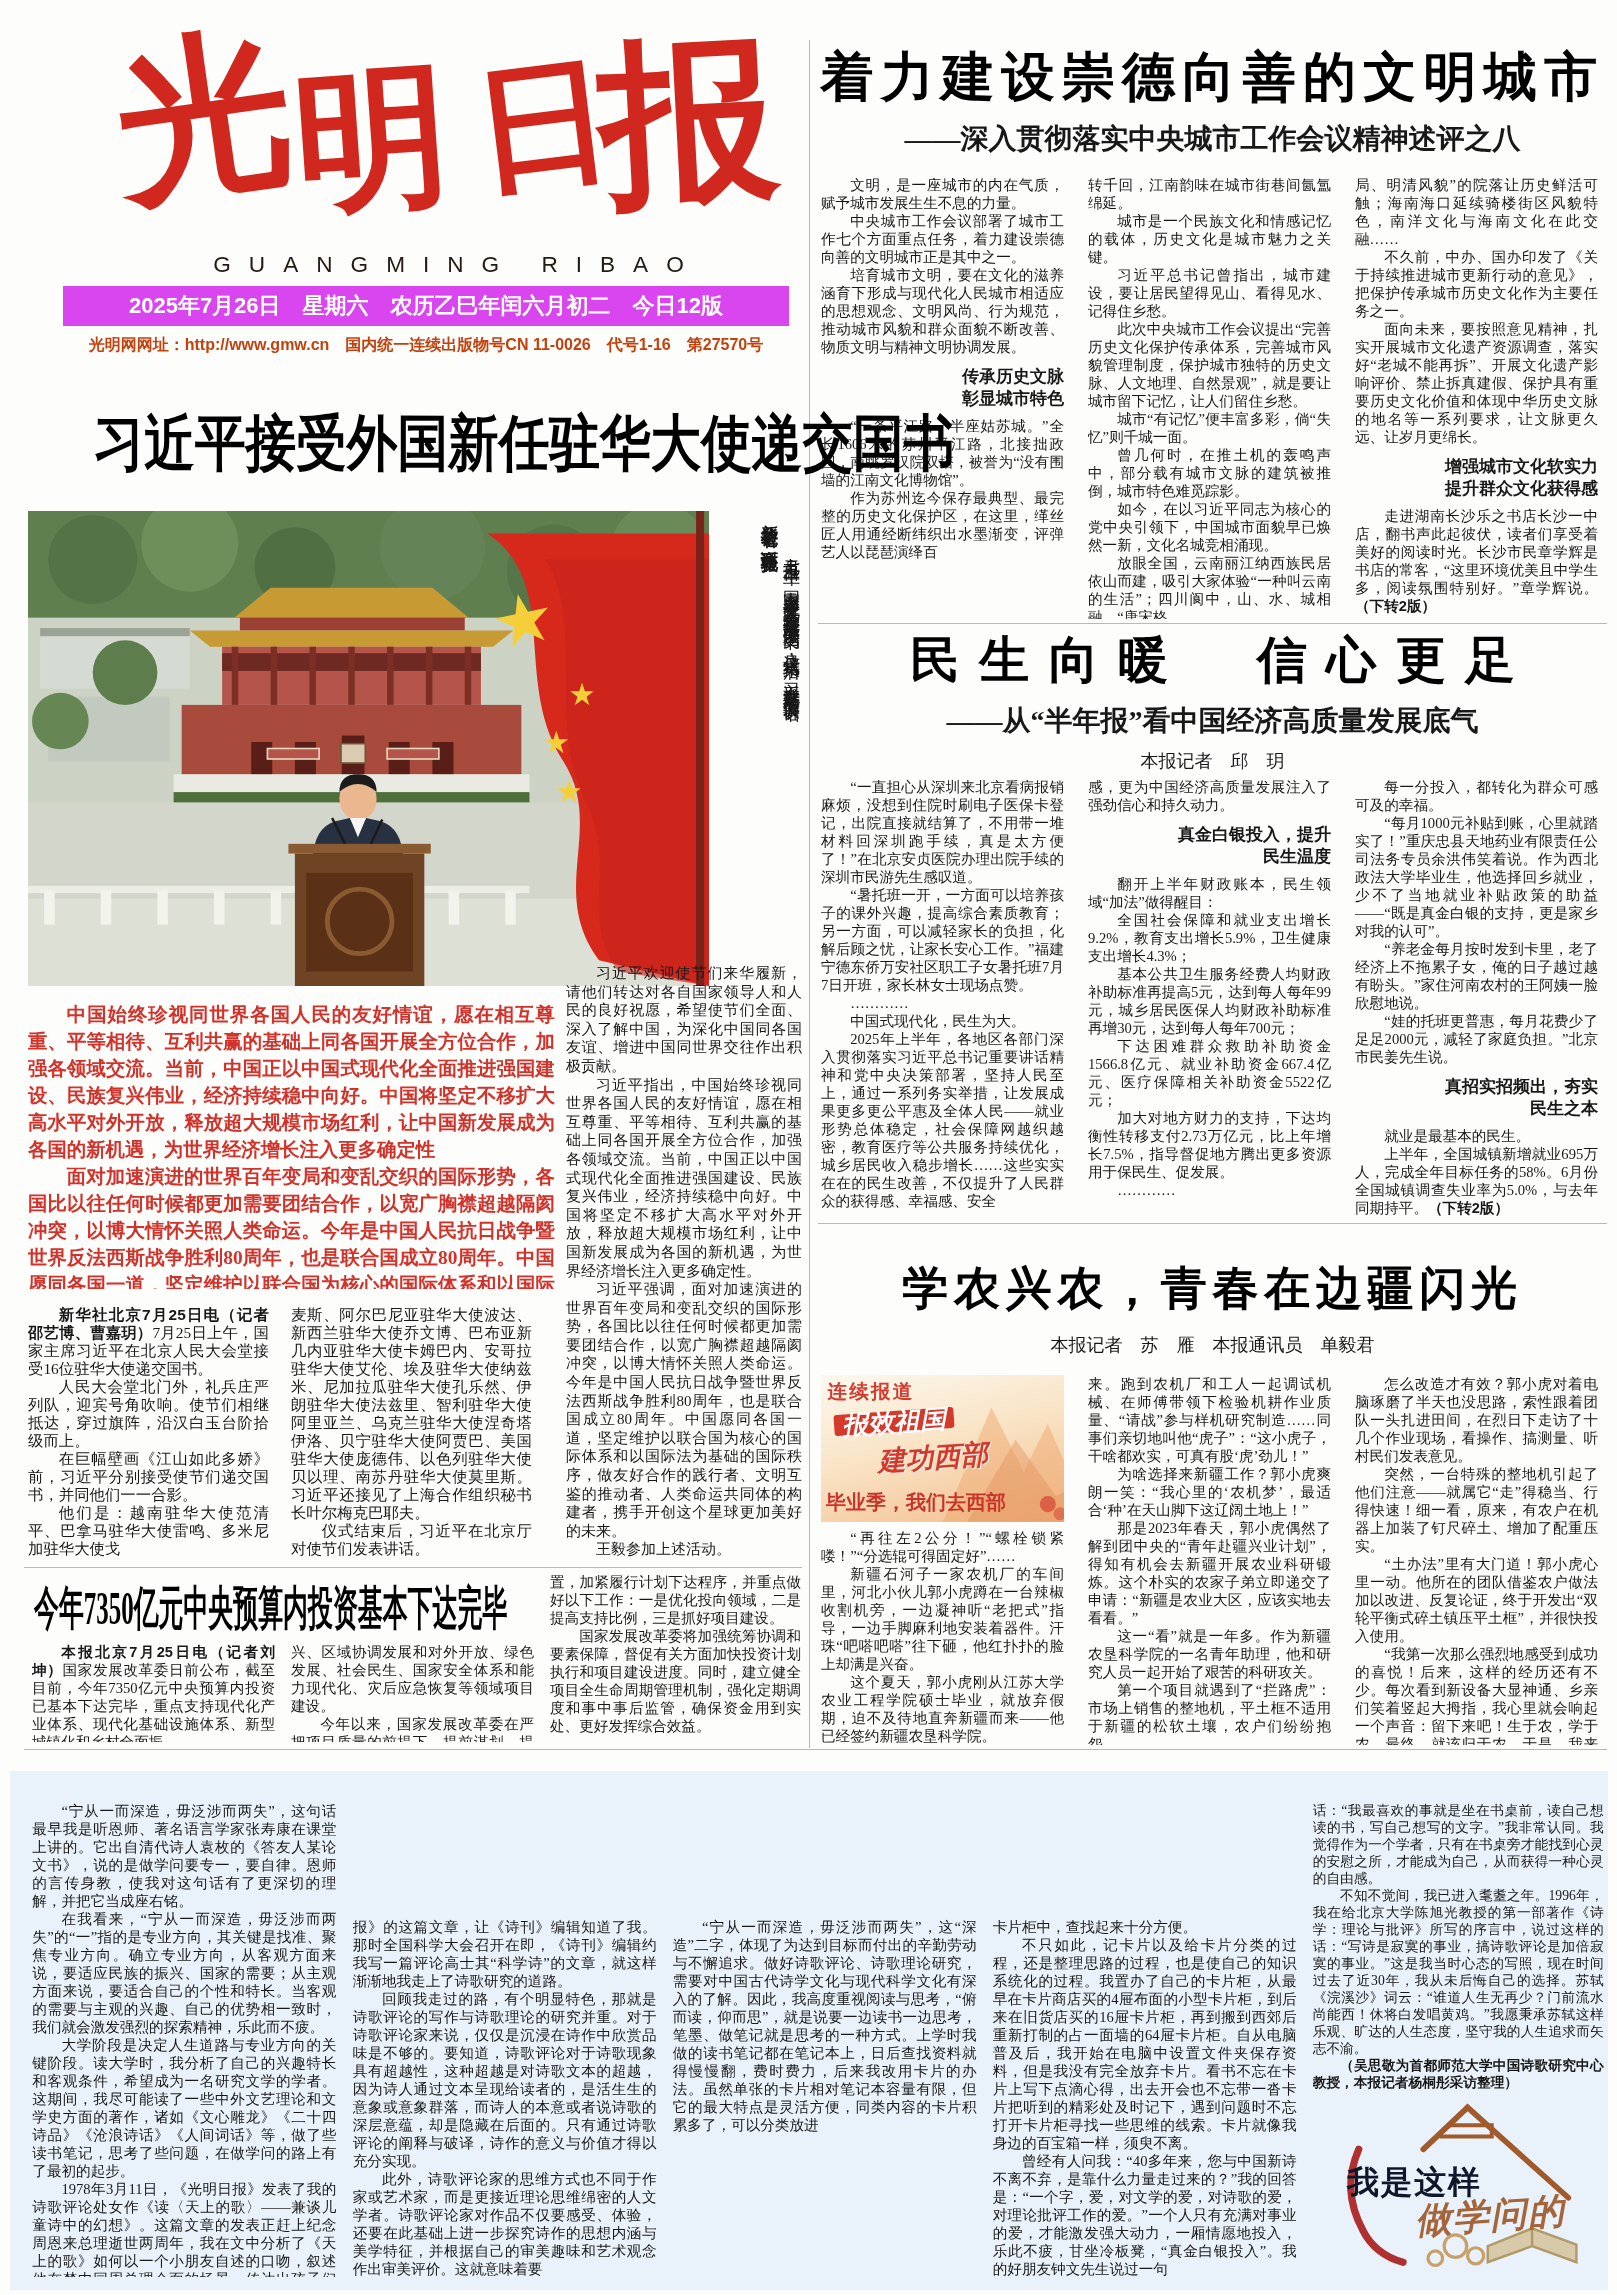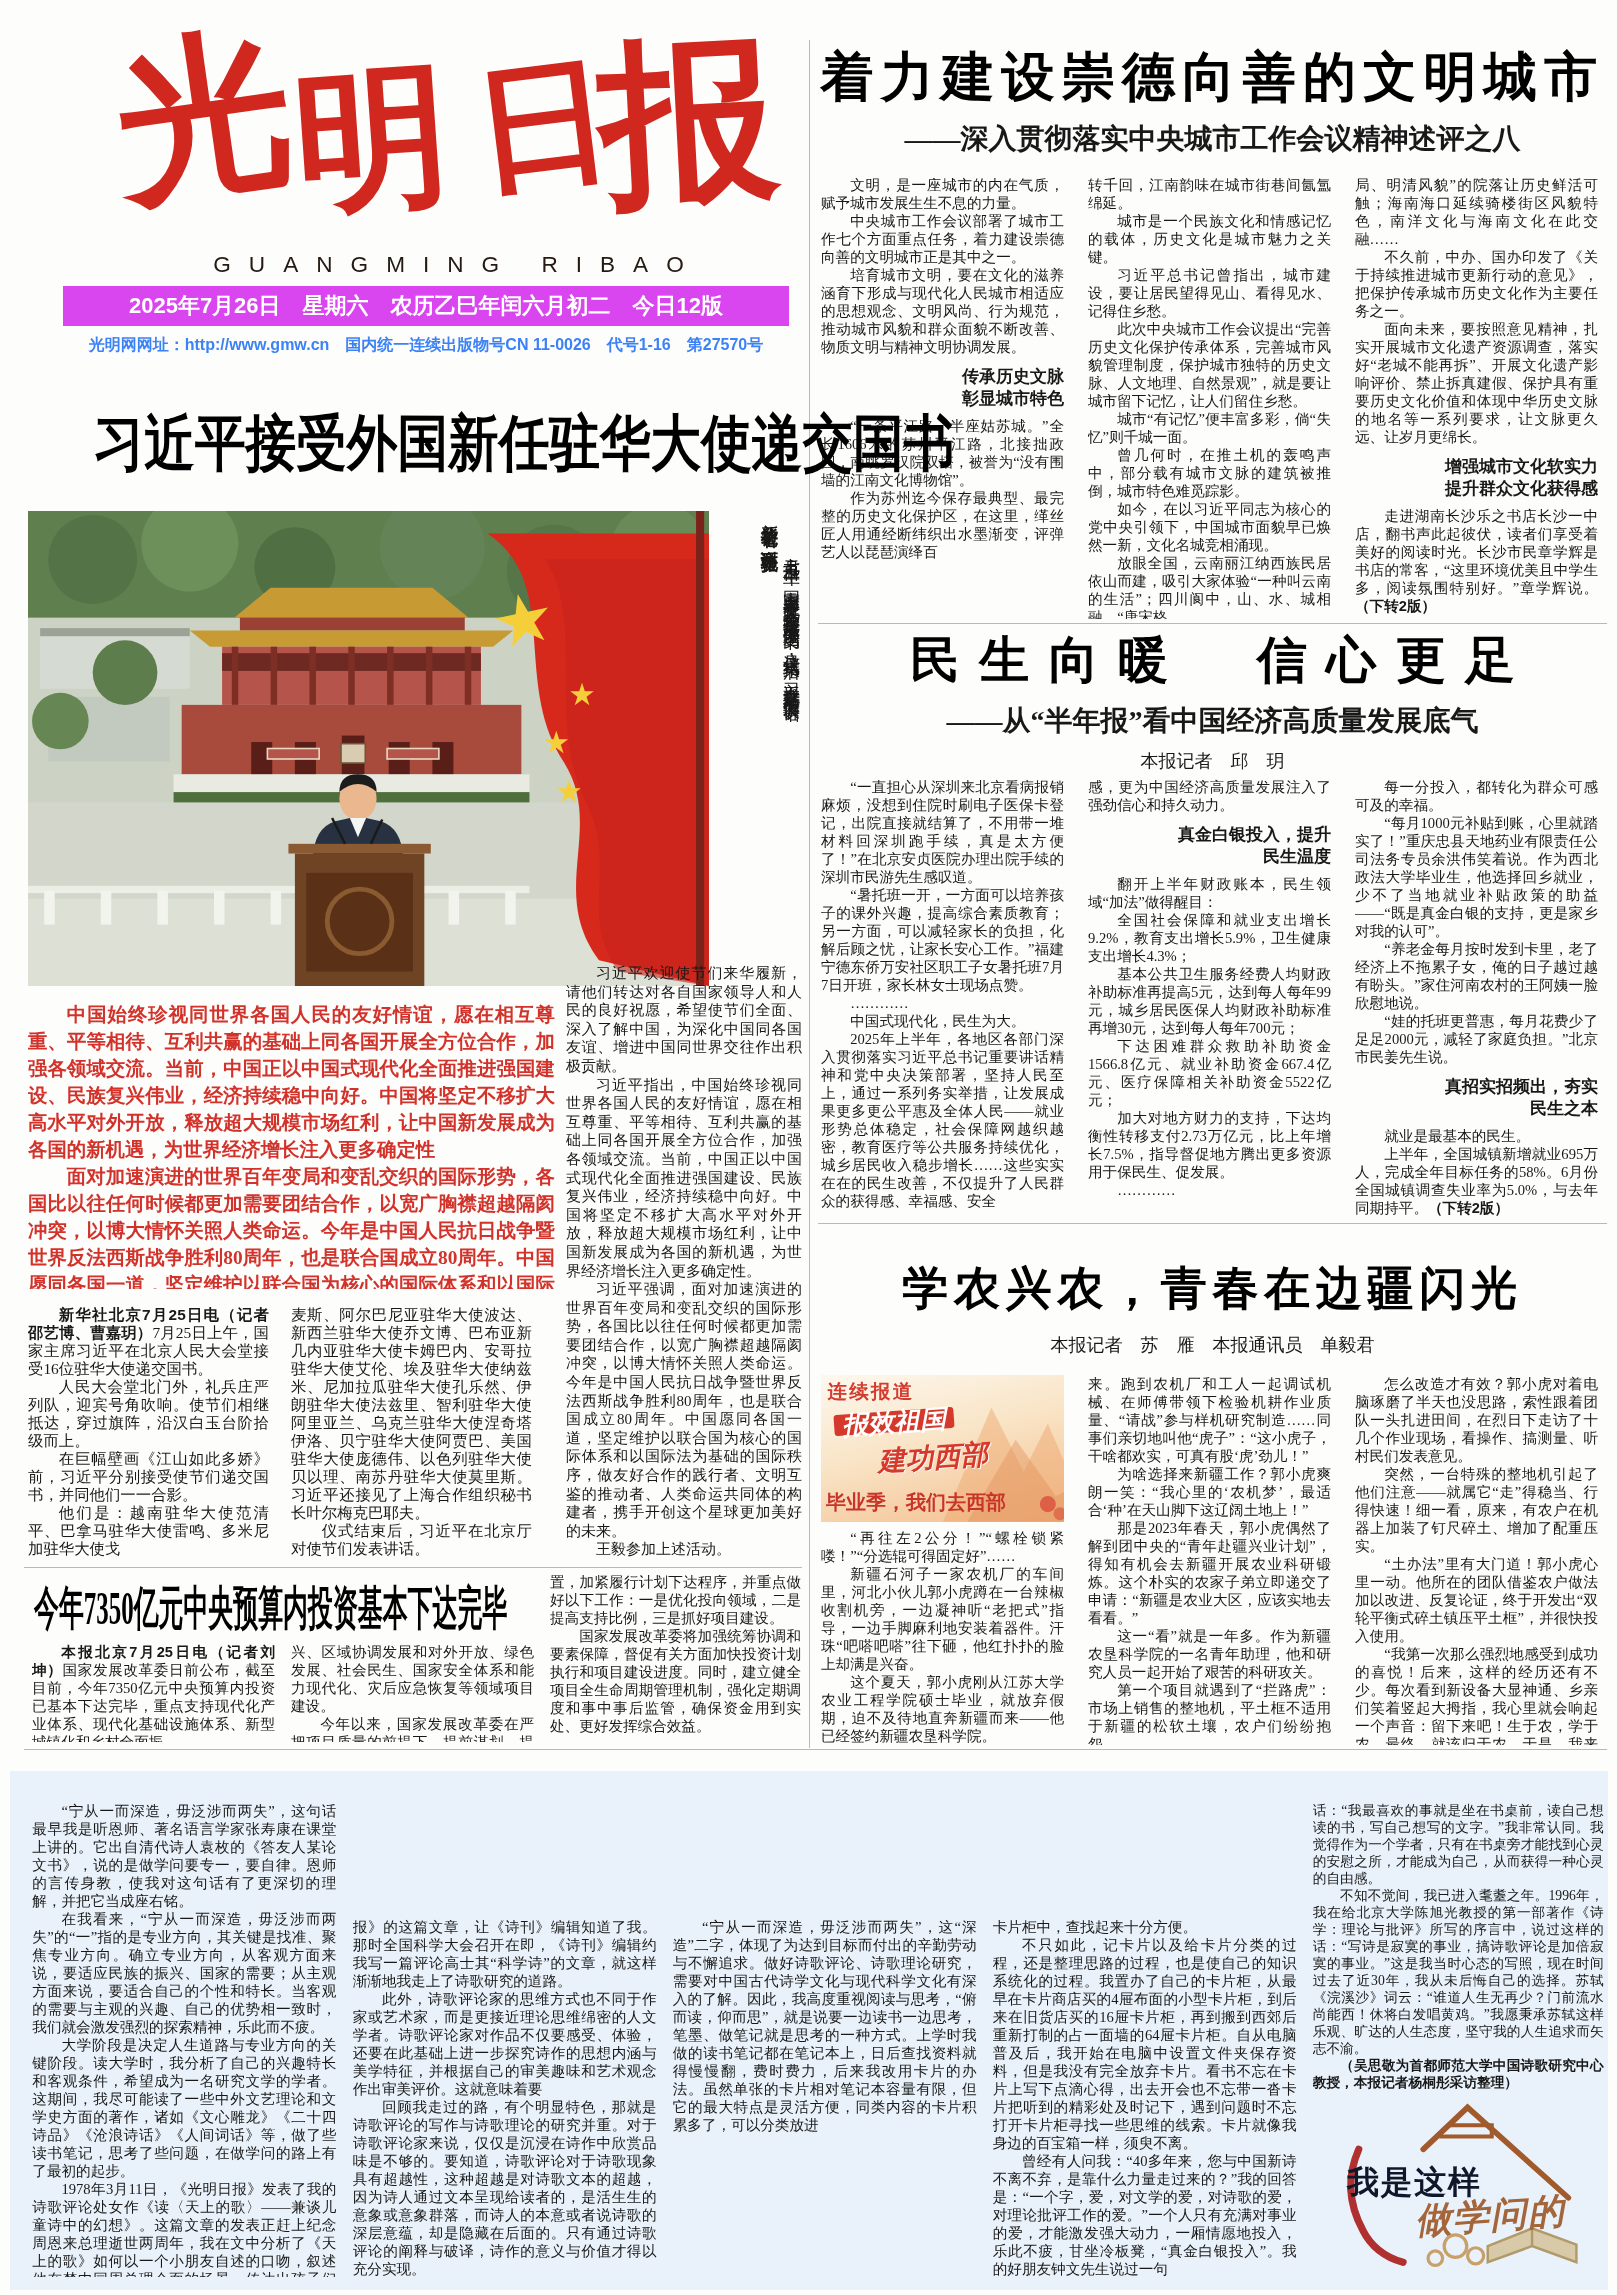--- a/index.html
+++ b/index.html
@@ -7,21 +7,21 @@
         font-family:"Liberation Serif","DejaVu Serif",serif;color:#181818;overflow:hidden;}
   
   .m-char{position:absolute;color:#d0281f;font-weight:900;line-height:1;}
   #romanized{position:absolute;left:105px;top:252px;width:687px;text-align:center;
      font-family:"Liberation Sans","DejaVu Sans",sans-serif;font-size:22.6px;letter-spacing:18px;
      color:#241a12;font-weight:500;text-indent:18px;}
   #datebar{position:absolute;left:63px;top:286px;width:726px;height:40px;background:#d946ef;
      color:#fff;font-family:"Liberation Sans","DejaVu Sans",sans-serif;font-weight:700;
      font-size:22px;line-height:40px;text-align:center;}
   #pubinfo{position:absolute;left:63px;top:335px;width:726px;text-align:center;
-     font-family:"Liberation Sans","DejaVu Sans",sans-serif;font-size:16px;font-weight:700;color:#3b82f6;}
+     font-family:"Liberation Sans","DejaVu Sans",sans-serif;font-size:16px;font-weight:700;color:#c2410c;}
   
   .vline{position:absolute;width:0.8px;background:#b9b9b9;}
   .hline{position:absolute;height:0.8px;background:#b9b9b9;}
   
   .col{position:absolute;text-align:justify;overflow:hidden;font-size:14.6px;line-height:18px;}
   .col p{margin:0;text-indent:2em;}
   .col p.cont{text-indent:0;}
   .col p.sub{text-indent:0;text-align:right;font-weight:700;font-size:17px;line-height:22.6px;
      margin:9.7px 0 6.5px;font-family:"Liberation Sans","DejaVu Sans",sans-serif;}
   .col p.sub + p.sub{margin-top:-6.5px;}
@@ -315,22 +315,22 @@
   <div id="essaybox">
 
     <div class="col ecol" style="left:22.6px;top:31px;width:304px;height:475px;">
         <p>“宁从一而深造，毋泛涉而两失”，这句话最早我是听恩师、著名语言学家张寿康在课堂上讲的。它出自清代诗人袁枚的《答友人某论文书》，说的是做学问要专一，要自律。恩师的言传身教，使我对这句话有了更深切的理解，并把它当成座右铭。</p>
         <p>在我看来，“宁从一而深造，毋泛涉而两失”的“一”指的是专业方向，其关键是找准、聚焦专业方向。确立专业方向，从客观方面来说，要适应民族的振兴、国家的需要；从主观方面来说，要适合自己的个性和特长。当客观的需要与主观的兴趣、自己的优势相一致时，我们就会激发强烈的探索精神，乐此而不疲。</p>
         <p>大学阶段是决定人生道路与专业方向的关键阶段。读大学时，我分析了自己的兴趣特长和客观条件，希望成为一名研究文学的学者。这期间，我尽可能读了一些中外文艺理论和文学史方面的著作，诸如《文心雕龙》《二十四诗品》《沧浪诗话》《人间词话》等，做了些读书笔记，思考了些问题，在做学问的路上有了最初的起步。</p>
         <p>1978年3月11日，《光明日报》发表了我的诗歌评论处女作《读〈天上的歌〉——兼谈儿童诗中的幻想》。这篇文章的发表正赶上纪念周恩来总理逝世两周年，我在文中分析了《天上的歌》如何以一个小朋友自述的口吻，叙述他在梦中同周总理会面的场景，传达出孩子们的思念之情，借此点出可发挥儿童诗富于幻想的特点来反映现实内容。正是《光明日</p>
       </div>
     <div class="col ecol" style="left:343px;top:147px;width:304px;height:361px;">
         <p class="cont">报》的这篇文章，让《诗刊》编辑知道了我。那时全国科学大会召开在即，《诗刊》编辑约我写一篇评论高士其“科学诗”的文章，就这样渐渐地我走上了诗歌研究的道路。</p>
+        <p>回顾我走过的路，有个明显特色，那就是诗歌评论的写作与诗歌理论的研究并重。对于诗歌评论家来说，仅仅是沉浸在诗作中欣赏品味是不够的。要知道，诗歌评论对于诗歌现象具有超越性，这种超越是对诗歌文本的超越，因为诗人通过文本呈现给读者的，是活生生的意象或意象群落，而诗人的本意或者说诗歌的深层意蕴，却是隐藏在后面的。只有通过诗歌评论的阐释与破译，诗作的意义与价值才得以充分实现。</p>
         <p>此外，诗歌评论家的思维方式也不同于作家或艺术家，而是更接近理论思维绵密的人文学者。诗歌评论家对作品不仅要感受、体验，还要在此基础上进一步探究诗作的思想内涵与美学特征，并根据自己的审美趣味和艺术观念作出审美评价。这就意味着要</p>
-        <p>回顾我走过的路，有个明显特色，那就是诗歌评论的写作与诗歌理论的研究并重。对于诗歌评论家来说，仅仅是沉浸在诗作中欣赏品味是不够的。要知道，诗歌评论对于诗歌现象具有超越性，这种超越是对诗歌文本的超越，因为诗人通过文本呈现给读者的，是活生生的意象或意象群落，而诗人的本意或者说诗歌的深层意蕴，却是隐藏在后面的。只有通过诗歌评论的阐释与破译，诗作的意义与价值才得以充分实现。</p>
       </div>
     <div class="col ecol" style="left:663px;top:147px;width:304px;height:361px;">
         <p>“宁从一而深造，毋泛涉而两失”，这“深造”二字，体现了为达到目标而付出的辛勤劳动与不懈追求。做好诗歌评论、诗歌理论研究，需要对中国古代诗学文化与现代科学文化有深入的了解。因此，我高度重视阅读与思考，“俯而读，仰而思”，就是说要一边读书一边思考，笔墨、做笔记就是思考的一种方式。上学时我做的读书笔记都在笔记本上，日后查找资料就得慢慢翻，费时费力，后来我改用卡片的办法。虽然单张的卡片相对笔记本容量有限，但它的最大特点是灵活方便，同类内容的卡片积累多了，可以分类放进</p>
       </div>
     <div class="col ecol" style="left:983px;top:147px;width:304px;height:361px;">
         <p class="cont">卡片柜中，查找起来十分方便。</p>
         <p>不只如此，记卡片以及给卡片分类的过程，还是整理思路的过程，也是使自己的知识系统化的过程。我置办了自己的卡片柜，从最早在卡片商店买的4屉布面的小型卡片柜，到后来在旧货店买的16屉卡片柜，再到搬到西郊后重新打制的占一面墙的64屉卡片柜。自从电脑普及后，我开始在电脑中设置文件夹保存资料，但是我没有完全放弃卡片。看书不忘在卡片上写下点滴心得，出去开会也不忘带一沓卡片把听到的精彩处及时记下，遇到问题时不忘打开卡片柜寻找一些思维的线索。卡片就像我身边的百宝箱一样，须臾不离。</p>
         <p>曾经有人问我：“40多年来，您与中国新诗不离不弃，是靠什么力量走过来的？”我的回答是：“一个字，爱，对文学的爱，对诗歌的爱，对理论批评工作的爱。”一个人只有充满对事业的爱，才能激发强大动力，一厢情愿地投入，乐此不疲，甘坐冷板凳，“真金白银投入”。我的好朋友钟文先生说过一句</p>
       </div>
     <div class="col ecol" id="essay-c5" style="left:1303px;top:31px;width:291px;height:296px;">

